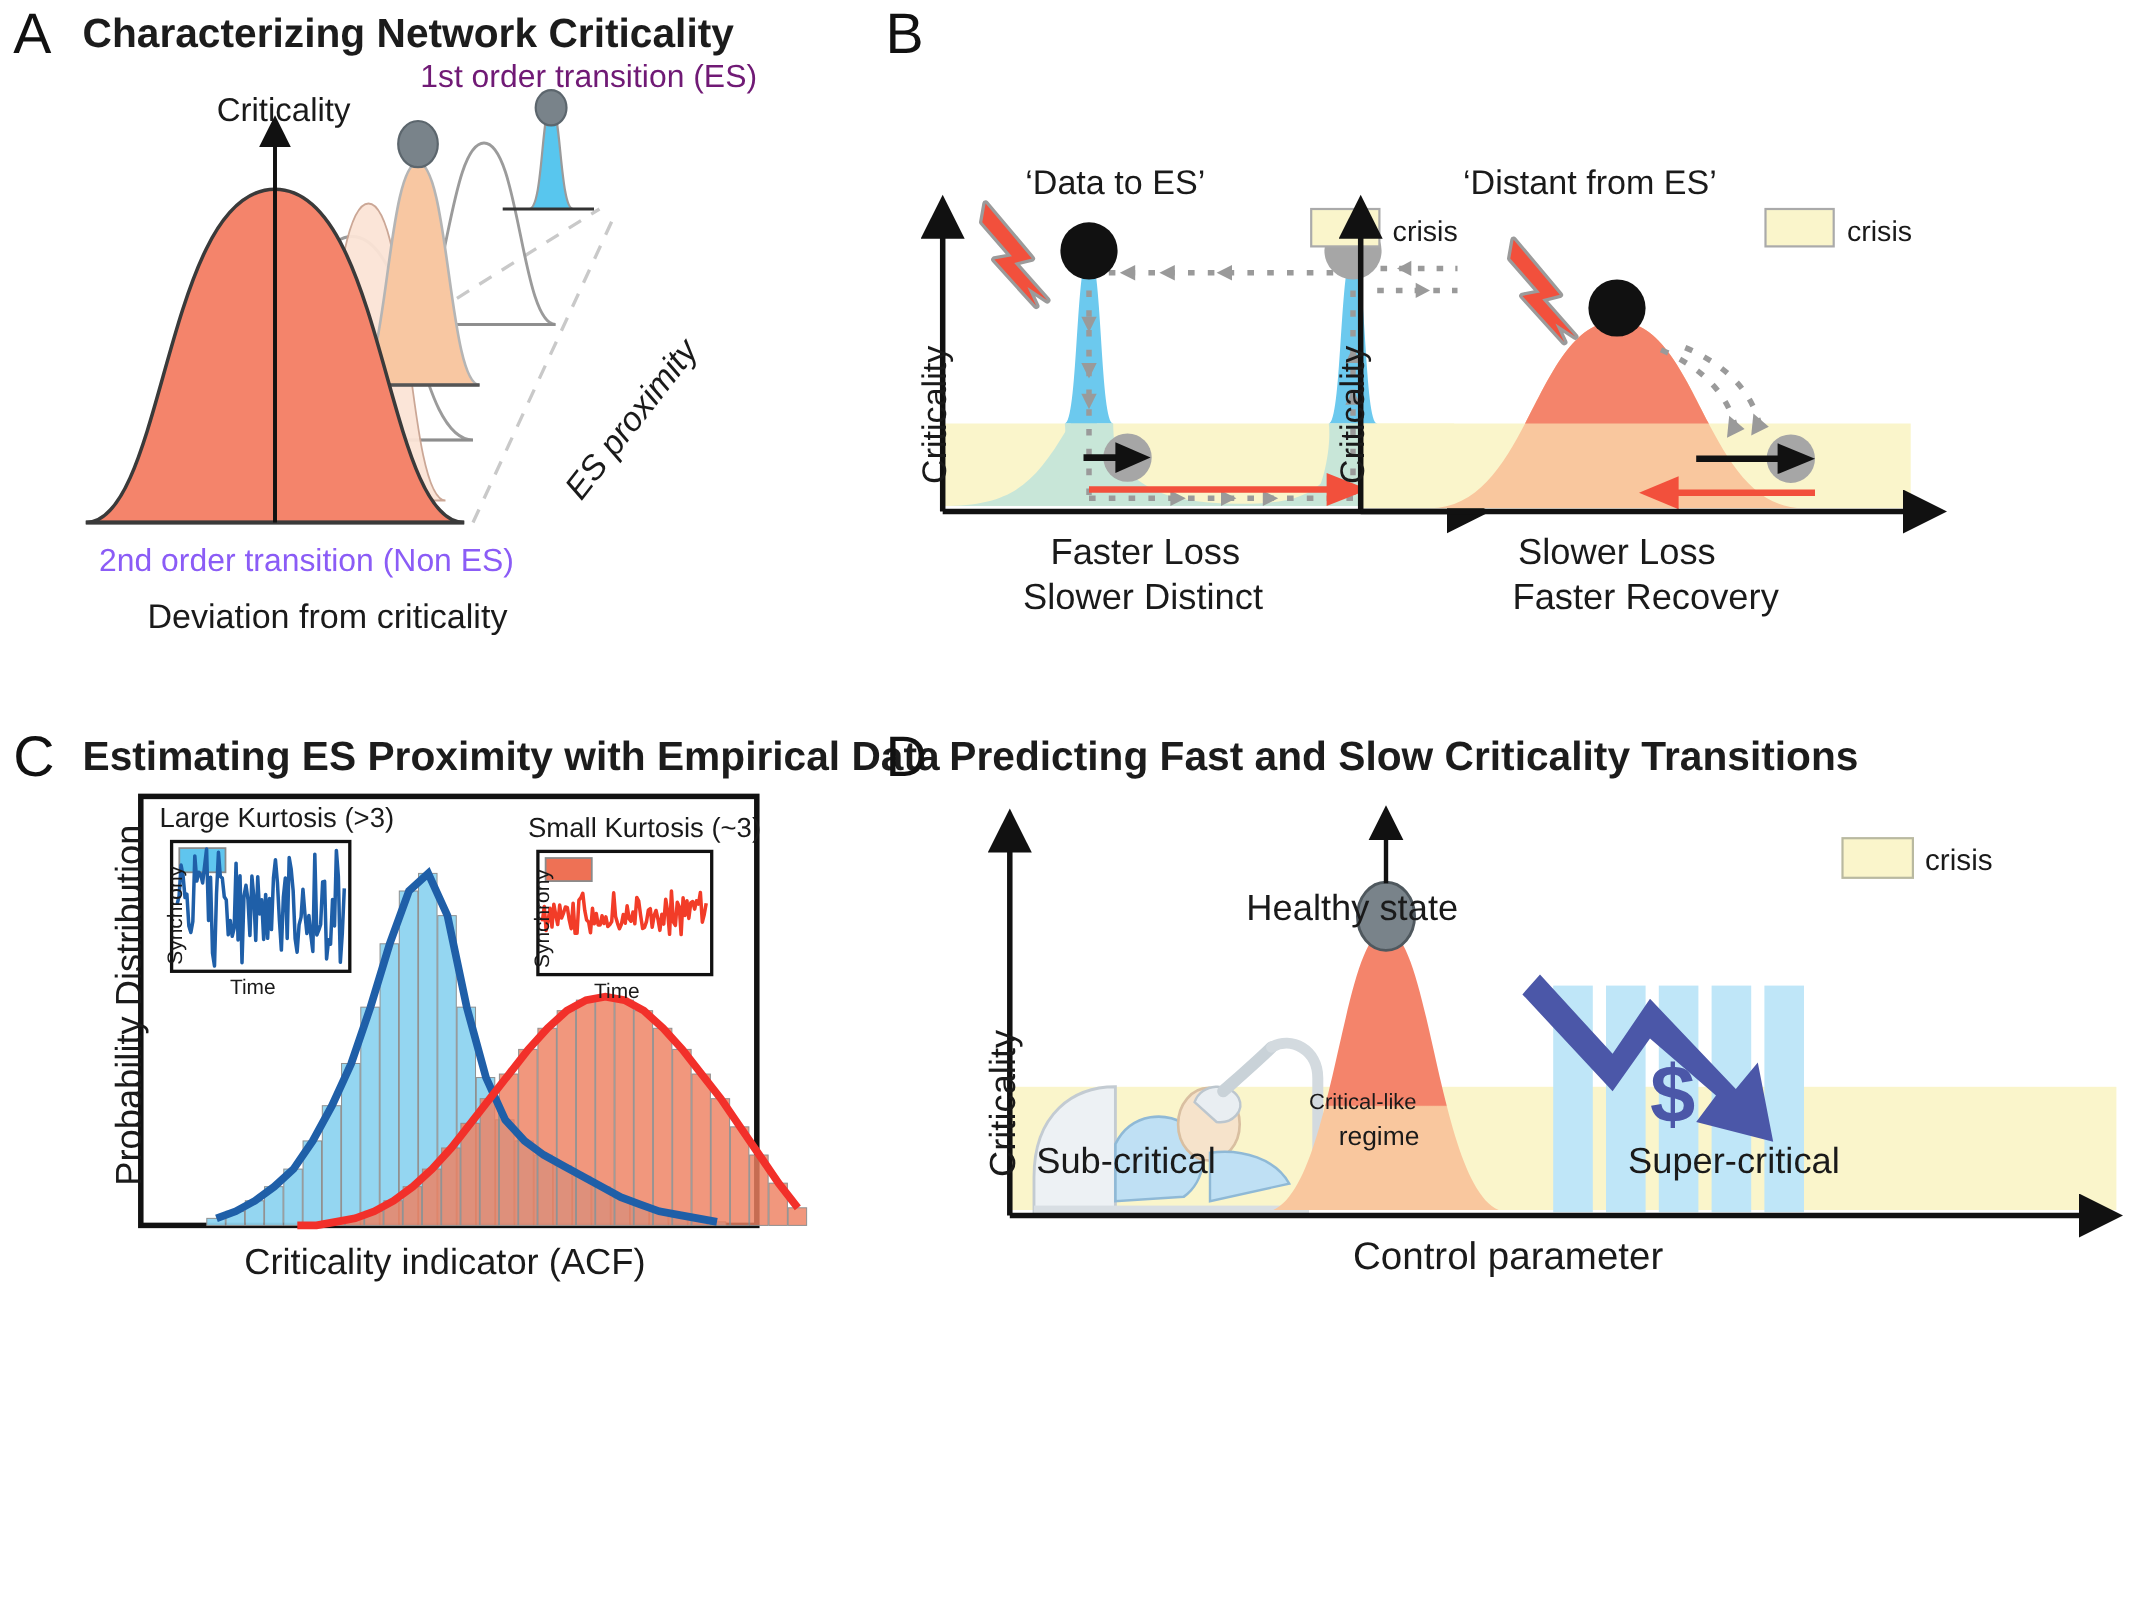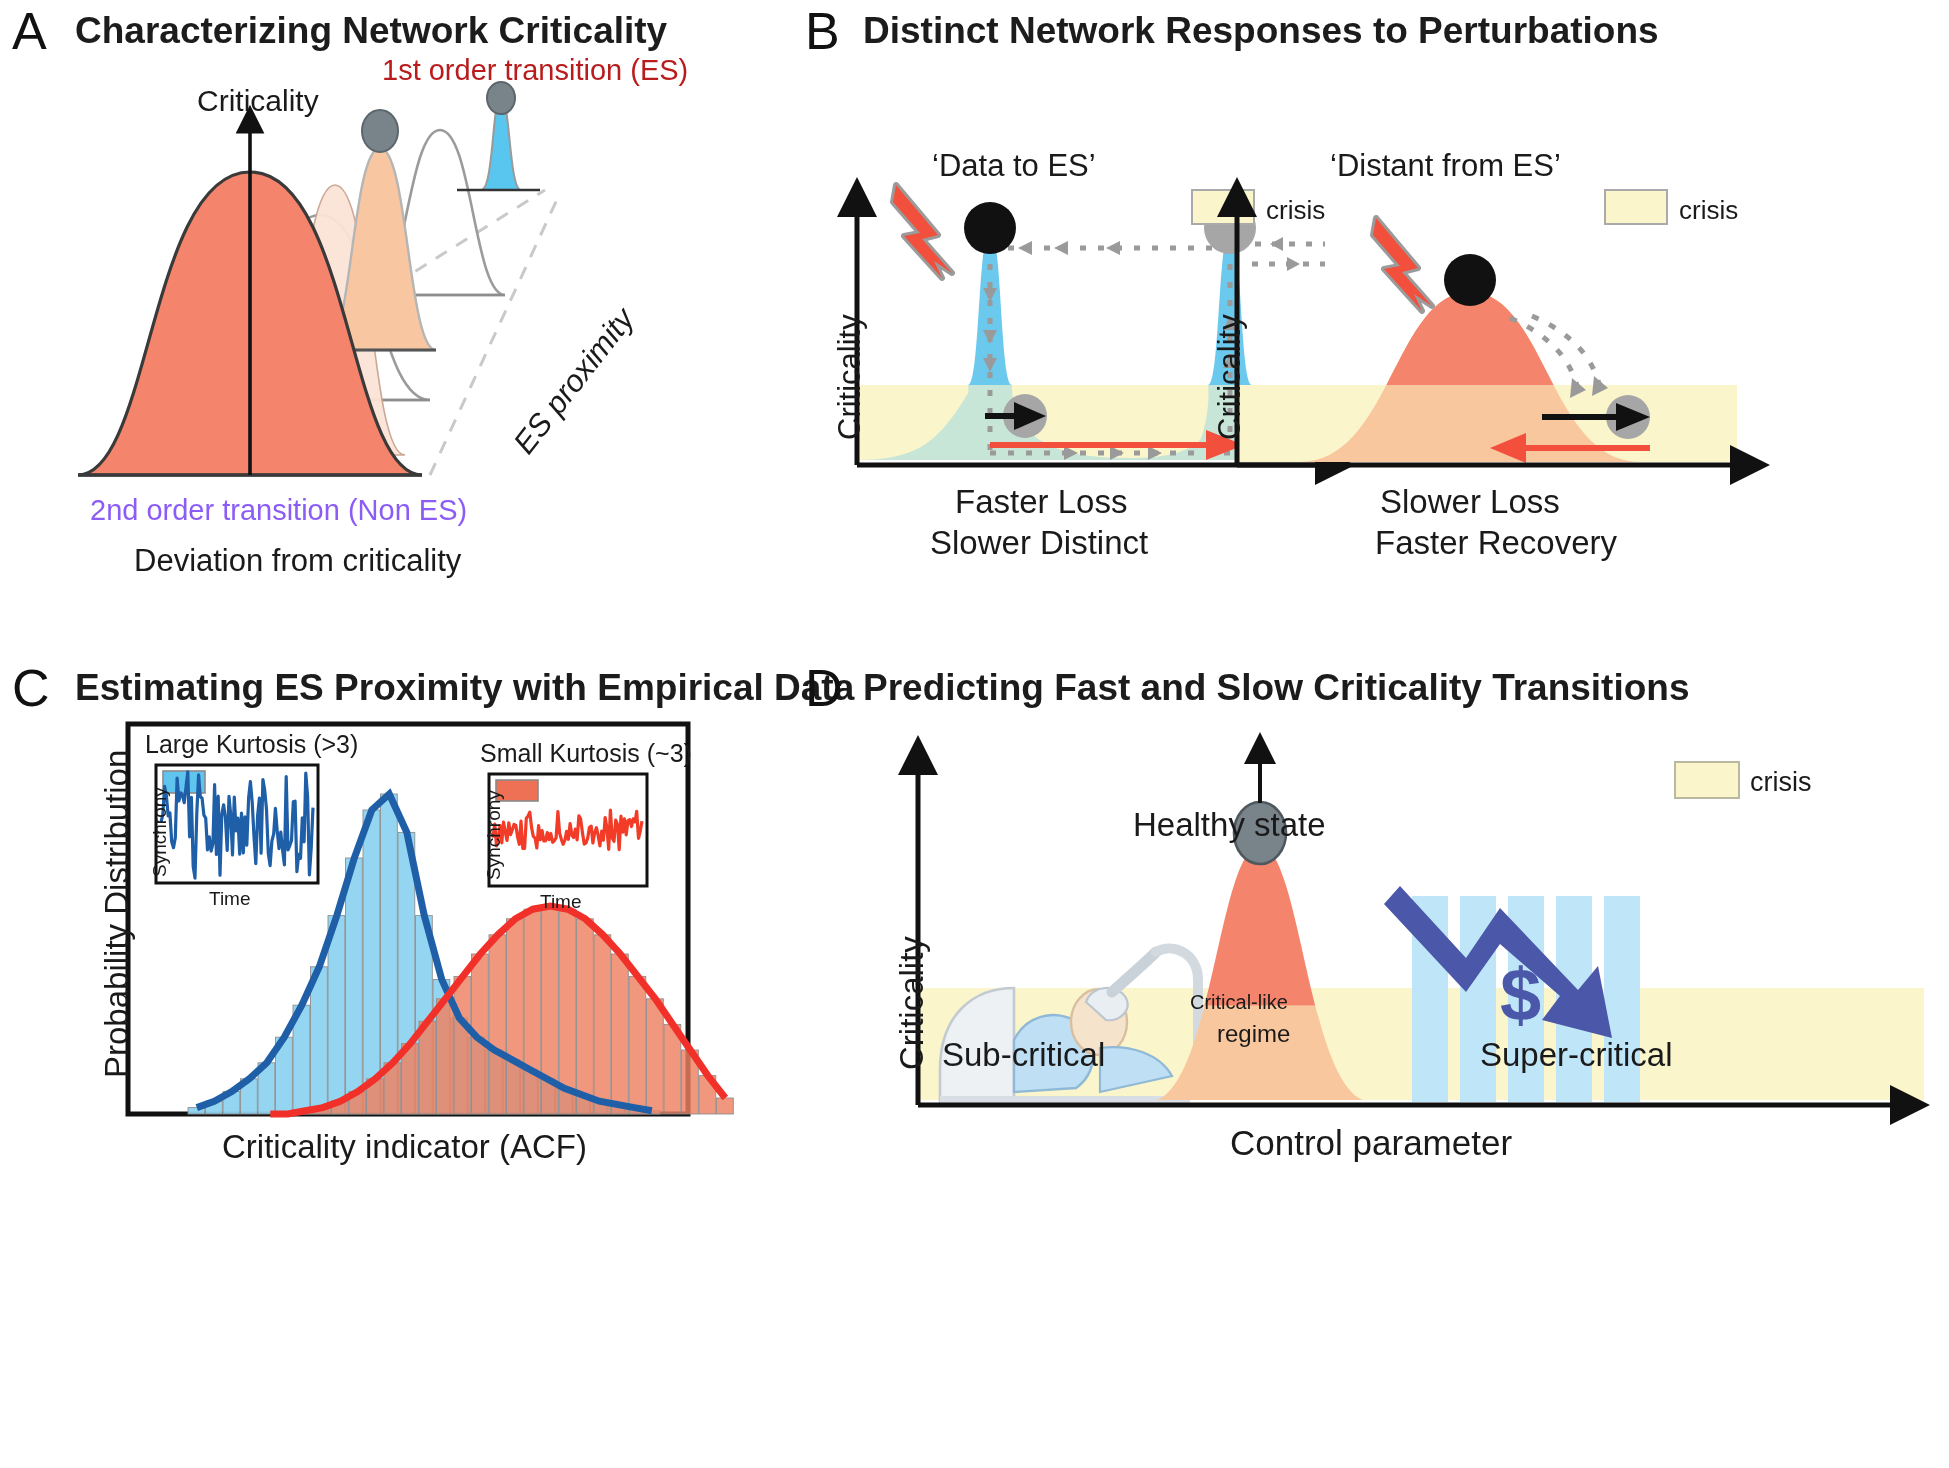--- a/index.html
+++ b/index.html
@@ -58,29 +58,28 @@
     <line x1="455" y1="500" x2="478" y2="505" stroke="#111" stroke-width="4">
     <path d="M455,500 L470,478 L480,505 Z" fill="#111">
 
     
     <line x1="20" y1="527" x2="456" y2="527" stroke="#111" stroke-width="5">
     <path d="M8,527 L34,514 L34,540 Z" fill="#111">
     <path d="M468,527 L442,514 L442,540 Z" fill="#111">
   
 
   <div class="txt" style="left:197px;top:86px;font-size:30px;">Criticality</div>
-  <div class="txt" style="left:382px;top:56px;font-size:29px;color:#b91c1c;">1st order transition (ES)</div>
+  <div class="txt" style="left:382px;top:56px;font-size:29px;color:#701a75;">1st order transition (ES)</div>
   <div class="txt" style="left:90px;top:496px;font-size:29px;color:#8b5cf6;">2nd order transition (Non ES)</div>
   <div class="txt" style="left:103px;top:545px;font-size:31px;margin-left:31px;">Deviation from criticality</div>
   <div class="txt vert" style="left:508px;top:440px;font-size:31px;font-style:italic;transform:rotate(-52deg);">ES proximity</div>
 </path></path></line></path></line></line></line></ellipse></div>
 
 <div class="panel" style="left:800px;top:0;width:1149px;height:620px;">
   <div class="plabel" style="left:5px;top:5px;">B</div>
-  <div class="ptitle" style="left:63px;top:12px;">Distinct Network Responses to Perturbations</div>
 
   <div class="panel" style="left:0;top:140px;width:575px;height:420px;">
     <div class="txt" style="left:132px;top:10px;font-size:31px;">‘Data to ES’</div>
 
     <svg width="575" height="420">
       <defs>
         <marker id="bArrBlk" markerWidth="10" markerHeight="10" refX="5" refY="4" orient="auto">
           <path d="M0,0 L8,4 L0,8 z" fill="#111"></path>
         </marker>
         <marker id="bArrRed" markerWidth="9" markerHeight="9" refX="4" refY="4" orient="auto">

